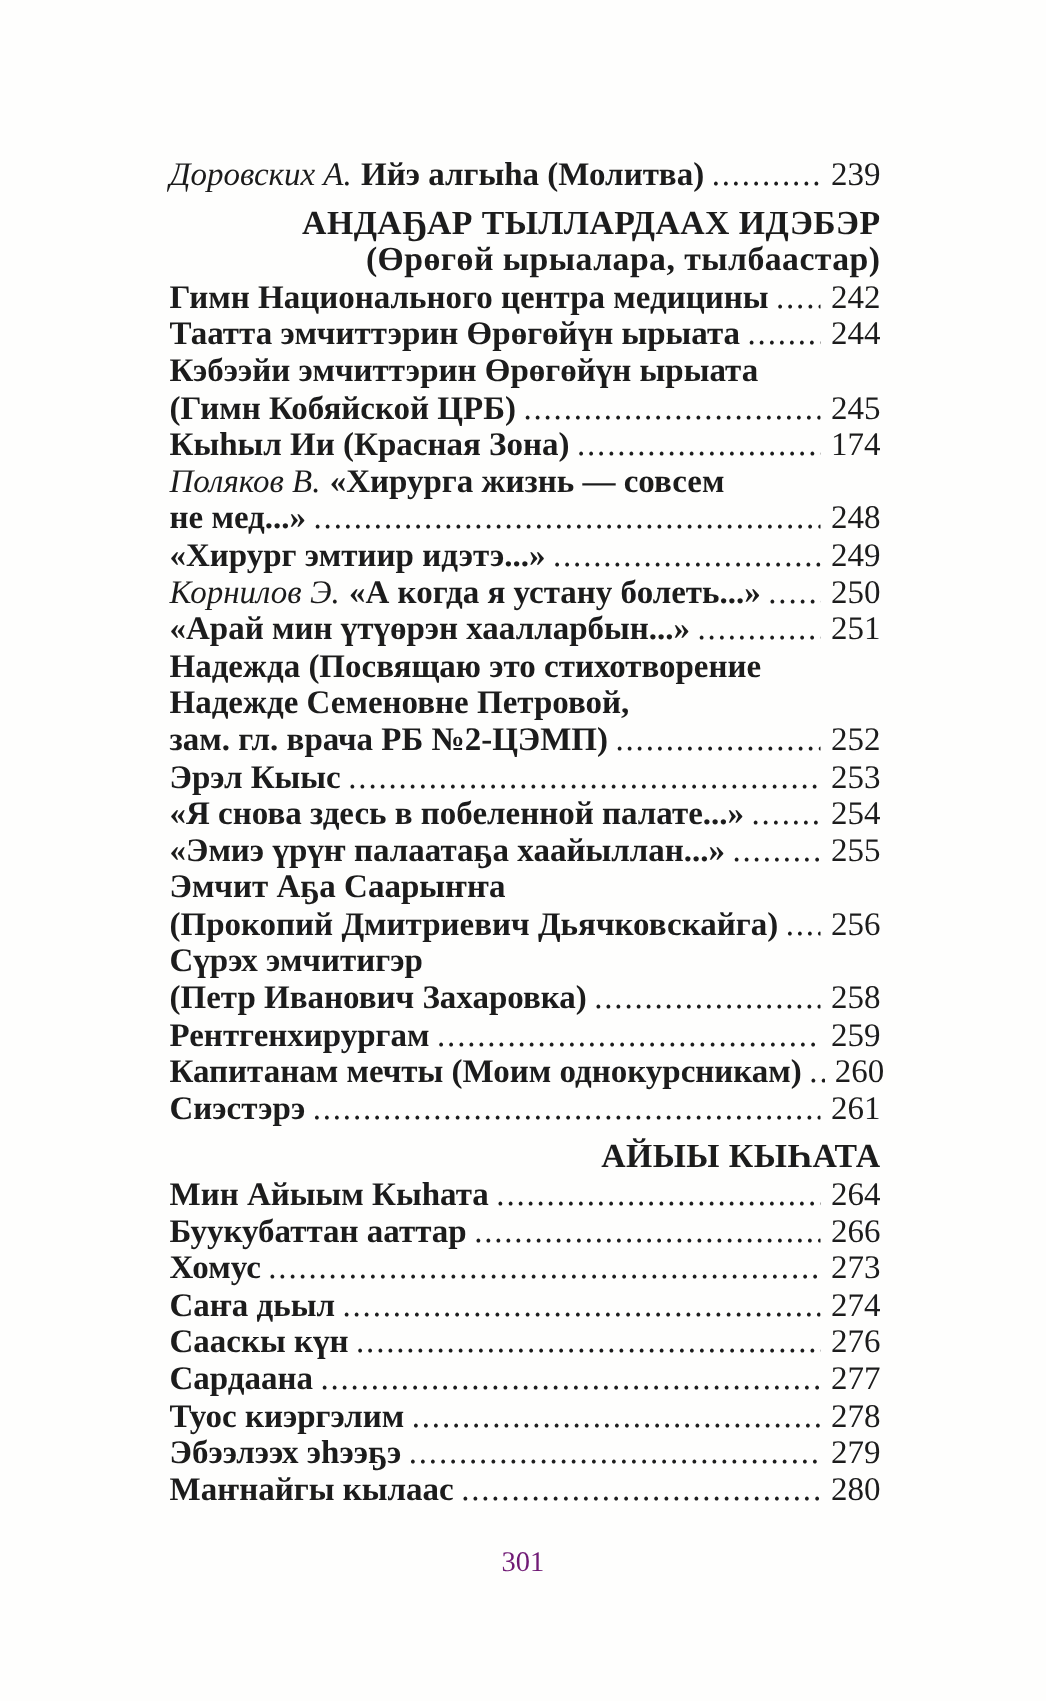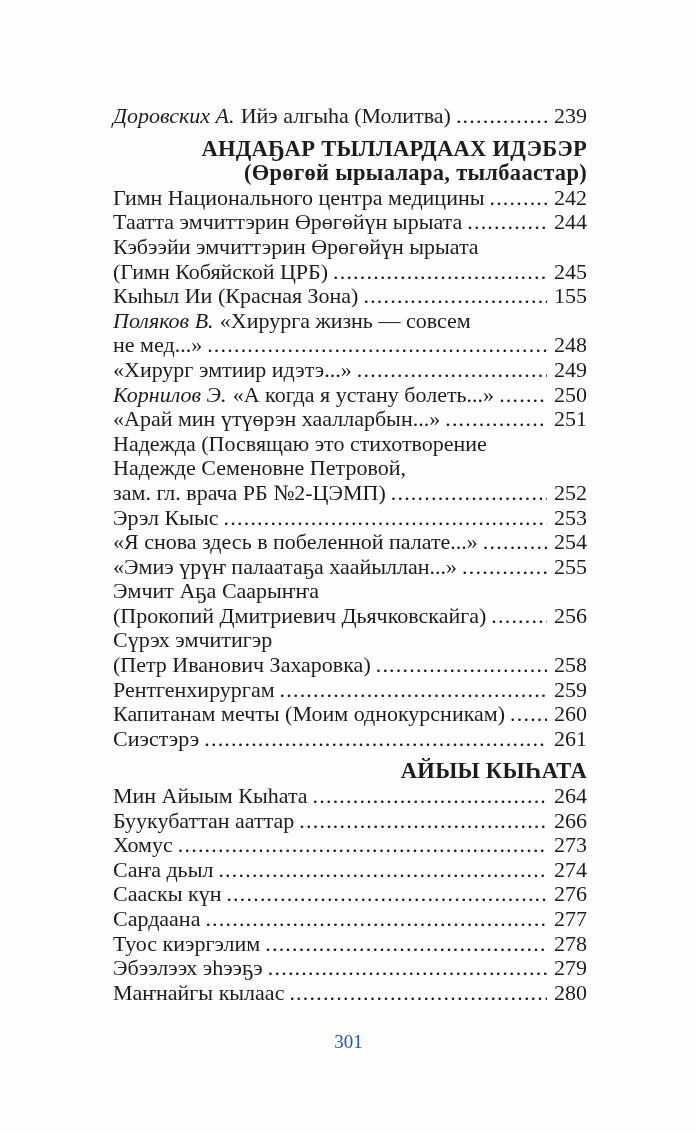--- a/index.html
+++ b/index.html
@@ -24,38 +24,38 @@
     white-space:nowrap;
   }
   .heading, .heading2{
     text-align:right;
     font-weight:700;
     font-size:22.5px;
     letter-spacing:0.3px;
   }
   .heading{margin-top:8px;}
   .author{font-style:italic;margin-right:0.28em;}
-  .title{flex:0 0 auto;}
+  .title{flex:0 0 auto;font-weight:bold;}
   .leader{
     flex:1 1 auto;
     overflow:hidden;
     min-width:10px;
     margin:0 7px 0 5px;
     letter-spacing:1.2px;
   }
   .leader::after{
     content:"........................................................................................................................";
   }
   .pg{flex:0 0 auto;}
   .folio{
     position:absolute;
     top:1031px;left:0;width:697px;
     text-align:center;
     font-size:19px;
-    color:#1d4ed8;
+    color:#701a75;
   }
 </style>
 </head>
 <body>
 
 <div class="page">
   <div class="toc">
       <div class="line">
         <span class="author">Доровских А.</span>
         <span class="title">Ийэ алгыһа (Молитва)</span>
@@ -78,21 +78,21 @@
         <span class="title">Кэбээйи эмчиттэрин Өрөгөйүн ырыата</span>
       </div>
       <div class="line">
         <span class="title">(Гимн Кобяйской ЦРБ)</span>
         <span class="leader"></span>
         <span class="pg">245</span>
       </div>
       <div class="line">
         <span class="title">Кыһыл Ии (Красная Зона)</span>
         <span class="leader"></span>
-        <span class="pg">155</span>
+        <span class="pg">174</span>
       </div>
       <div class="line">
         <span class="author">Поляков В.</span>
         <span class="title">«Хирурга жизнь — совсем</span>
       </div>
       <div class="line">
         <span class="title">не мед...»</span>
         <span class="leader"></span>
         <span class="pg">248</span>
       </div>

